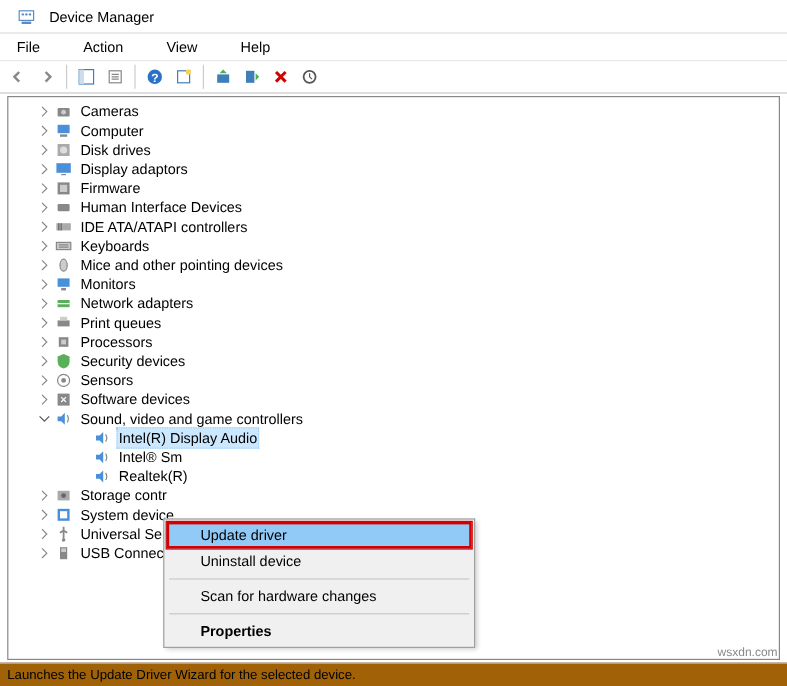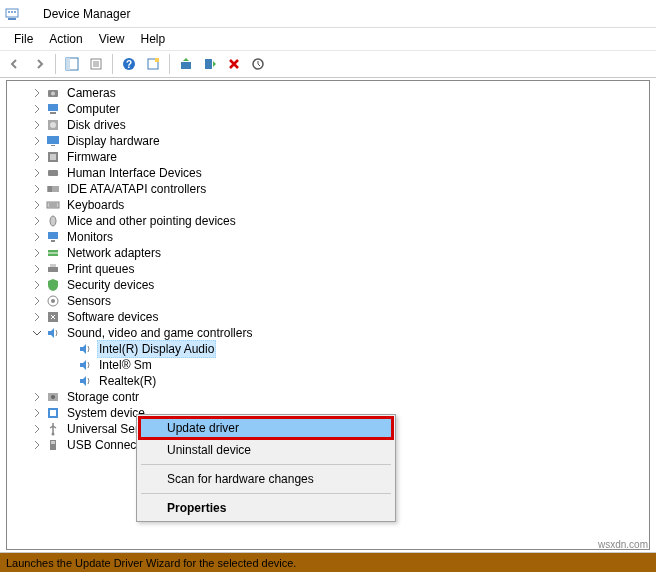--- a/index.html
+++ b/index.html
@@ -9,32 +9,32 @@
   background: #fff;
   width: 656px;
   height: 572px;
   overflow: hidden;
   position: relative;
 }
 .titlebar {
   height: 28px;
   display: flex;
   align-items: center;
-  padding: 0 4px;
+  padding: 0 14px;
   border-bottom: 1px solid #ddd;
-  gap: 23px;
+  gap: 11px;
 }
 .titlebar .icon { width: 16px; height: 16px; display: inline-flex; align-items: center; justify-content: center; }
 .titlebar .title { font-size: 12px; }
 .menubar {
   height: 22px;
   display: flex;
   align-items: center;
   padding: 0 6px;
-  gap: 0;
+  gap: 20px;
 }
 .menubar .menuitem { padding: 2px 8px; cursor: default; }
 .toolbar {
   height: 28px;
   border-top: 1px solid #e8e8e8;
   border-bottom: 1px solid #c8c8c8;
   display: flex;
   align-items: center;
   padding: 0 4px;
   gap: 2px;
@@ -260,21 +260,21 @@
           <svg width="10" height="10" viewBox="0 0 10 10">
             <path d="M3 1 L7 5 L3 9" fill="none" stroke="#888"></path>
           </svg>
         </span>
         <span class="devicon">
           <svg width="16" height="16" viewBox="0 0 16 16">
             <rect x="2" y="3" width="12" height="8" fill="#4a90d9"></rect>
             <rect x="6" y="12" width="4" height="1" fill="#888"></rect>
           </svg>
         </span>
-        <span class="label">Display hardware</span>
+        <span class="label">Display adaptors</span>
       </div>
       <div class="tree-row indent-1">
         <span class="twisty">
           <svg width="10" height="10" viewBox="0 0 10 10">
             <path d="M3 1 L7 5 L3 9" fill="none" stroke="#888"></path>
           </svg>
         </span>
         <span class="devicon">
           <svg width="16" height="16" viewBox="0 0 16 16">
             <rect x="3" y="3" width="10" height="10" fill="#888"></rect>
@@ -382,20 +382,34 @@
         <span class="label">Print queues</span>
       </div>
       <div class="tree-row indent-1">
         <span class="twisty">
           <svg width="10" height="10" viewBox="0 0 10 10">
             <path d="M3 1 L7 5 L3 9" fill="none" stroke="#888"></path>
           </svg>
         </span>
         <span class="devicon">
           <svg width="16" height="16" viewBox="0 0 16 16">
+            <rect x="4" y="4" width="8" height="8" fill="#888"></rect>
+            <rect x="6" y="6" width="4" height="4" fill="#ccc"></rect>
+          </svg>
+        </span>
+        <span class="label">Processors</span>
+      </div>
+      <div class="tree-row indent-1">
+        <span class="twisty">
+          <svg width="10" height="10" viewBox="0 0 10 10">
+            <path d="M3 1 L7 5 L3 9" fill="none" stroke="#888"></path>
+          </svg>
+        </span>
+        <span class="devicon">
+          <svg width="16" height="16" viewBox="0 0 16 16">
             <path d="M8 2 L13 4 L13 8 Q13 13 8 14 Q3 13 3 8 L3 4 Z" fill="#5aaf5a"></path>
           </svg>
         </span>
         <span class="label">Security devices</span>
       </div>
       <div class="tree-row indent-1">
         <span class="twisty">
           <svg width="10" height="10" viewBox="0 0 10 10">
             <path d="M3 1 L7 5 L3 9" fill="none" stroke="#888"></path>
           </svg>
@@ -518,21 +532,21 @@
           <svg width="16" height="16" viewBox="0 0 16 16">
             <rect x="5" y="3" width="6" height="10" fill="#888"></rect>
             <rect x="6" y="4" width="4" height="3" fill="#ccc"></rect>
           </svg>
         </span>
         <span class="label">USB Connecto</span>
       </div>
     </div>
 </div>
 
-<div class="contextmenu" style="left:136px; top:414px; width:260px;">
+<div class="contextmenu" style="left:136px; top:432px; width:260px;">
   <div class="cm-item highlight">Update driver</div>
   <div class="cm-item">Uninstall device</div>
   <div class="cm-sep"></div>
   <div class="cm-item">Scan for hardware changes</div>
   <div class="cm-sep"></div>
   <div class="cm-item bold">Properties</div>
 </div>
 
 <div class="statusbar">
   <span>Launches the Update Driver Wizard for the selected device.</span>

